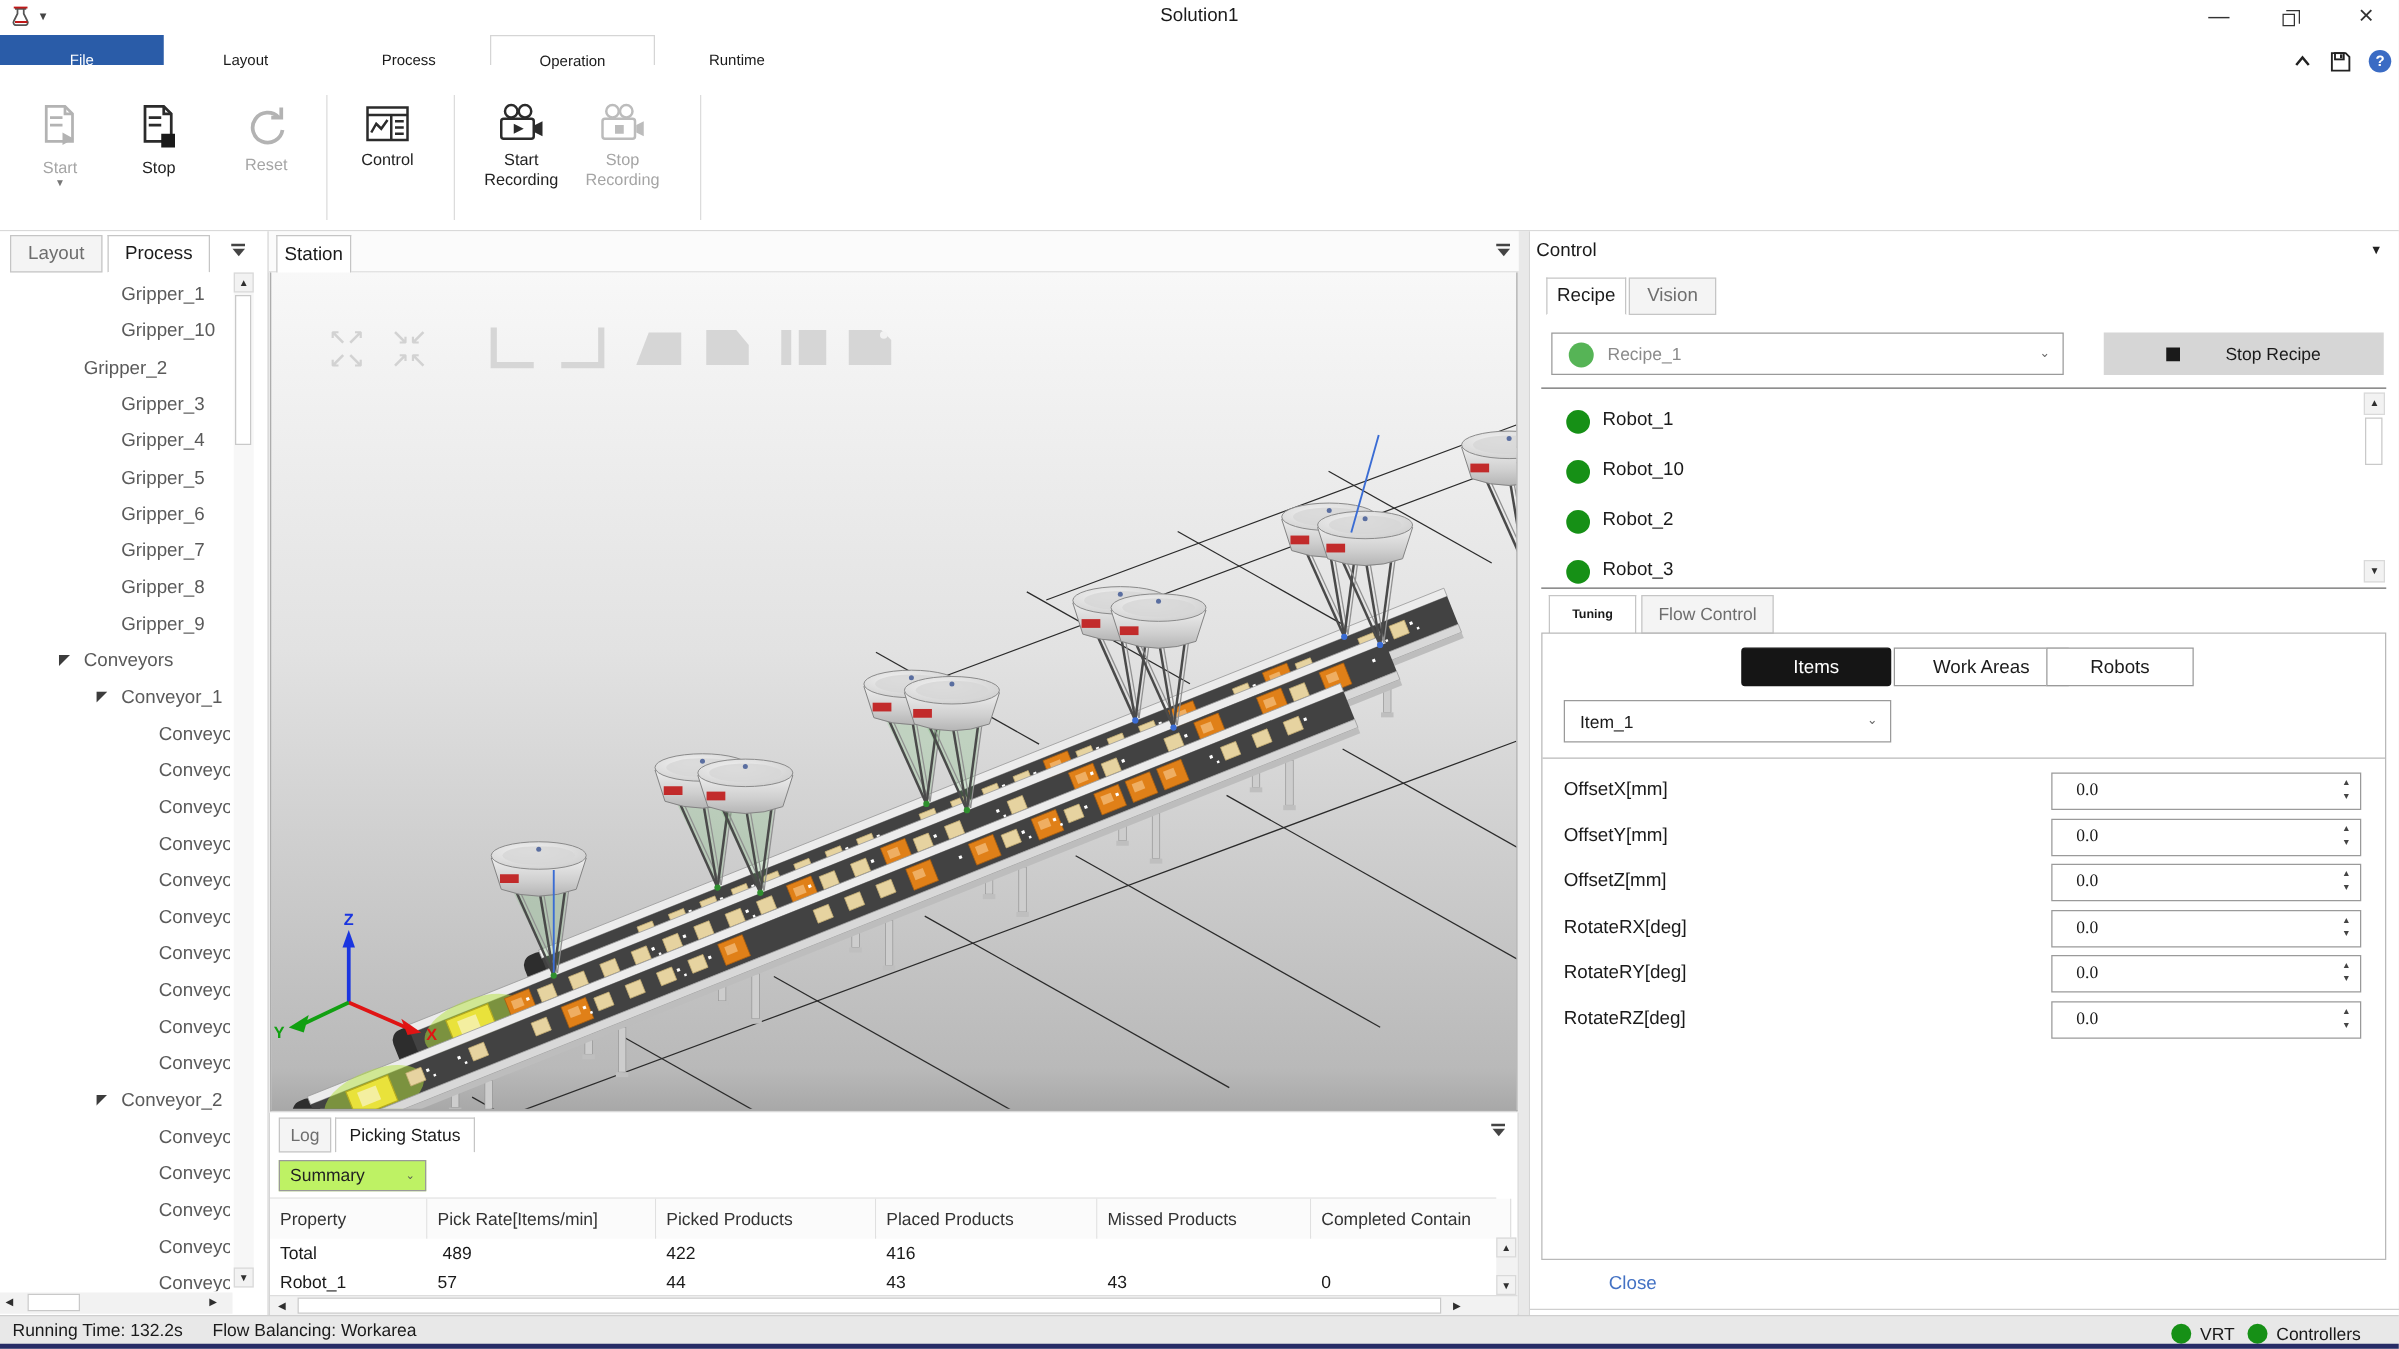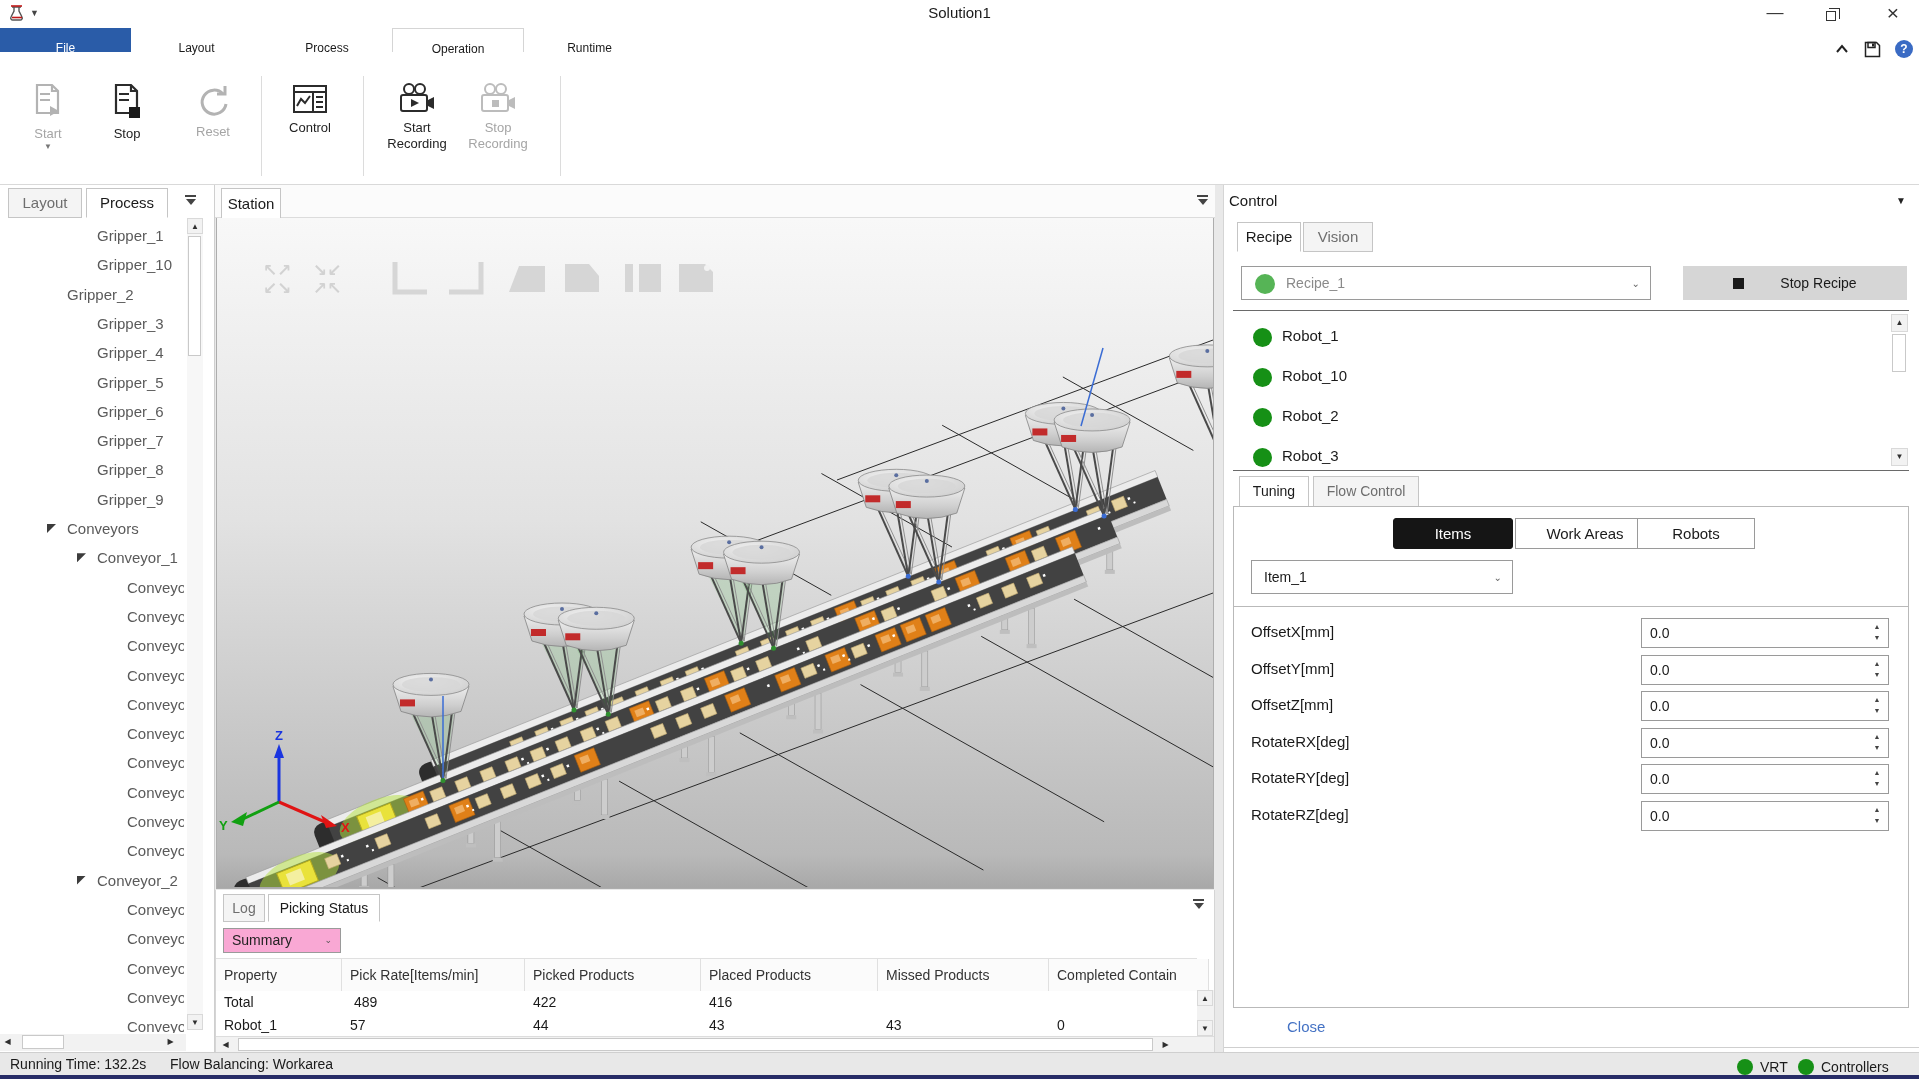--- a/index.html
+++ b/index.html
@@ -48,21 +48,21 @@
   #lvscroll { position:absolute; left:187px; top:33px; width:16px; height:812px; background:#f7f7f7; }
   #lhscroll { position:absolute; left:0; top:849px; width:186px; height:17px; background:#f2f2f2; }
   .thumb { background:#fff; border:1px solid #c9c9c9; position:absolute; }
 
   
   #station-bar { position:absolute; left:215px; top:185px; width:1000px; height:33px; background:#fbfbfb; border-bottom:1px solid #dcdcdc; }
   #viewport { position:absolute; left:216px; top:218px; width:998px; height:671px; border:1px solid #adadad; border-top:none; background:linear-gradient(180deg,#f8f8f8 0%,#e2e2e2 45%,#b9b9b9 95%,#a8a8a8 100%); }
 
   
   #bottom-panel { position:absolute; left:215px; top:890px; width:1000px; height:162px; background:#fff; border:1px solid #d5d5d5; border-top:none; }
-  #summary-combo { position:absolute; left:7px; top:38px; width:118px; height:25px; border:1px solid #9a9a9a; background:#f9a8d4; font-size:14px; line-height:23px; padding-left:8px; color:#222; }
+  #summary-combo { position:absolute; left:7px; top:38px; width:118px; height:25px; border:1px solid #9a9a9a; background:#bef264; font-size:14px; line-height:23px; padding-left:8px; color:#222; }
   #summary-combo .chev { position:absolute; right:8px; top:0; font-size:9px; color:#555; }
   .th { position:absolute; top:0; height:32px; line-height:32px; padding-left:8px; font-size:14px; color:#333; border-right:1px solid #e0e0e0; background:#fbfbfb; overflow:hidden; white-space:nowrap; }
   .td { position:absolute; height:22px; line-height:22px; padding-left:8px; font-size:14px; color:#1a1a1a; overflow:hidden; white-space:nowrap; }
   #ptable-head { position:absolute; left:0; top:68px; width:981px; height:32px; border-top:1px solid #e0e0e0; border-bottom:1px solid #e0e0e0; background:#fbfbfb; }
   #ptable-rows { position:absolute; left:0; top:101px; width:981px; height:45px; overflow:hidden; }
   #bvscroll { position:absolute; left:981px; top:100px; width:17px; height:46px; background:#f2f2f2; }
   #bhscroll { position:absolute; left:0; top:146px; width:998px; height:16px; background:#f2f2f2; border-top:1px solid #ddd; }
 
   
   #control-panel { position:absolute; left:1223px; top:185px; width:696px; height:867px; background:#fff; border-left:1px solid #d5d5d5; }
@@ -75,21 +75,21 @@
   #stop-recipe .sq { display:inline-block; width:11px; height:11px; background:#1a1a1a; margin-right:36px; position:relative; top:1px; }
   .hline { position:absolute; background:#6a6a6a; height:1px; }
   .robot-row { position:absolute; left:0; width:660px; height:40px; }
   .robot-row .gdot { position:absolute; left:29px; top:10px; width:19px; height:19px; }
   .robot-row .rl { position:absolute; left:58px; top:9px; font-size:15px; color:#1a1a1a; }
   #rlscroll { position:absolute; left:667px; top:129px; width:17px; height:152px; }
   #tuning-box { position:absolute; left:9px; top:321px; width:676px; height:502px; border:1px solid #b9b9b9; }
   .seg { position:absolute; top:333px; height:31px; border:1px solid #9a9a9a; background:#fff; color:#1a1a1a; font-size:15px; text-align:center; line-height:29px; }
   .seg.sel { background:#151515; color:#fff; border-color:#151515; border-radius:3px; }
   .fieldlb { position:absolute; left:27px; font-size:15px; color:#1a1a1a; }
-  .fieldbox { position:absolute; left:417px; width:248px; height:30px; border:1px solid #9a9a9a; background:#fff; font-size:14px; line-height:28px; padding-left:8px; color:#1a1a1a; }
+  .fieldbox { position:absolute; left:417px; width:248px; height:30px; border:1px solid #9a9a9a; background:#fff; font-size:14px; line-height:28px; padding-left:19px; color:#1a1a1a;font-family:Liberation Serif, serif; }
   .spin { position:absolute; right:5px; top:2px; width:12px; height:24px; font-size:7px; color:#444; text-align:center; line-height:11px; }
   #cp-close { position:absolute; left:63px; top:833px; font-size:15px; color:#4472c4; }
 
   
   #statusbar { position:absolute; left:0; top:1052px; width:1919px; height:23px; background:#e8e8e8; border-top:1px solid #cfcfcf; font-size:14px; color:#1a1a1a; }
   #navy { position:absolute; left:0; top:1075px; width:1919px; height:4px; background:#272c66; }
   .sb-ind { position:absolute; top:3px; }
   .sb-ind .gdot { width:16px; height:16px; position:relative; top:3px; margin-right:7px; }
 </style>
 </head>
@@ -743,21 +743,21 @@
       </div>
     </div>
   <div id="rlscroll">
     <div class="sbarrow" style="position:absolute;left:0;top:0;width:17px;height:18px;">▲</div>
     <div class="thumb" style="left:1px;top:20px;width:14px;height:38px;"></div>
     <div class="sbarrow" style="position:absolute;left:0;bottom:0;width:17px;height:18px;">▼</div>
   </div>
   <div class="hline" style="left:9px; top:285px; width:676px;"></div>
 
   <div id="tuning-tabs">
-      <div class="panel-tab sel" style="position: absolute; left: 15px; top: 291px; width: 70px; height: 31px; line-height: 29px; font-size: 14px;">Tuning</div>
+      <div class="panel-tab sel" style="position: absolute; left: 15px; top: 291px; width: 70px; height: 31px; line-height: 29px; font-size: 10px; font-weight: bold;">Tuning</div>
       <div class="panel-tab" style="position: absolute; left: 89px; top: 291px; width: 106px; height: 31px; line-height: 29px; font-size: 14px;">Flow Control</div>
     </div>
   <div id="tuning-box"></div>
   <div id="cp-segments">
       <div class="seg sel" style="left: 169px; width: 120px;">Items</div>
       <div class="seg" style="left: 291px; width: 140px;">Work Areas</div>
       <div class="seg" style="left: 413px; width: 118px;">Robots</div>
     </div>
 
   <div class="combo" style="left:27px; top:375px; width:262px; height:34px;">

